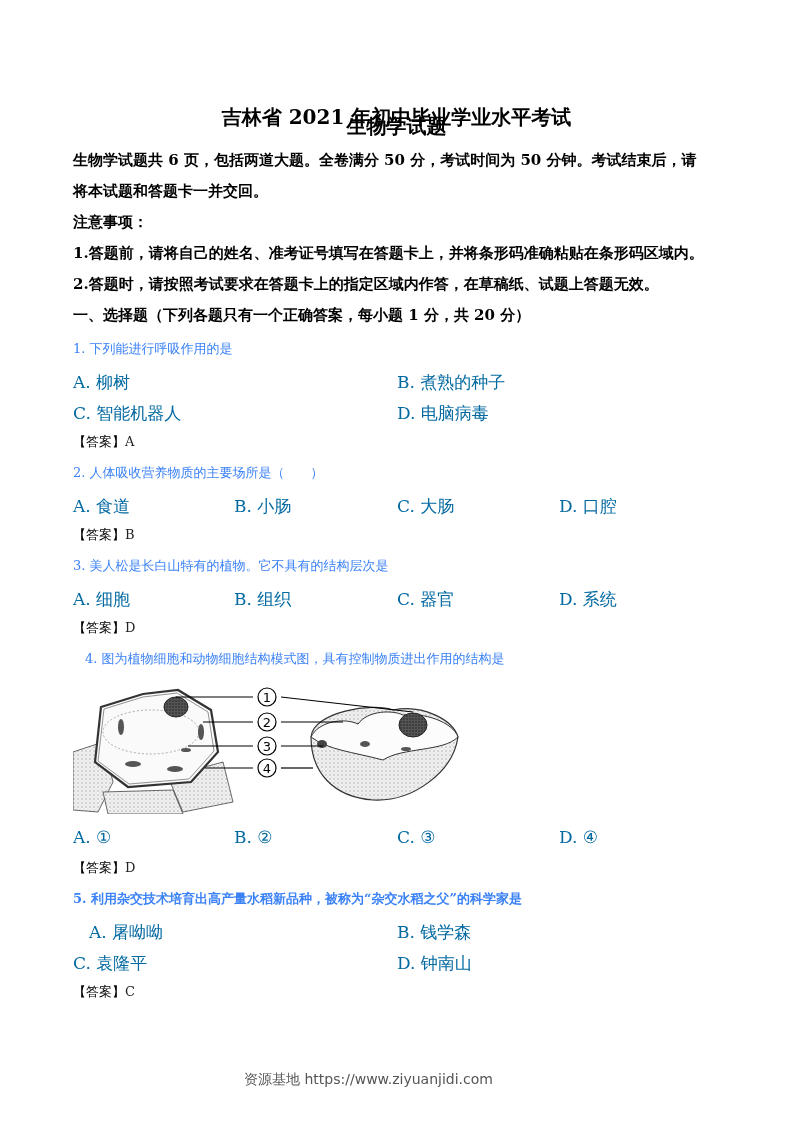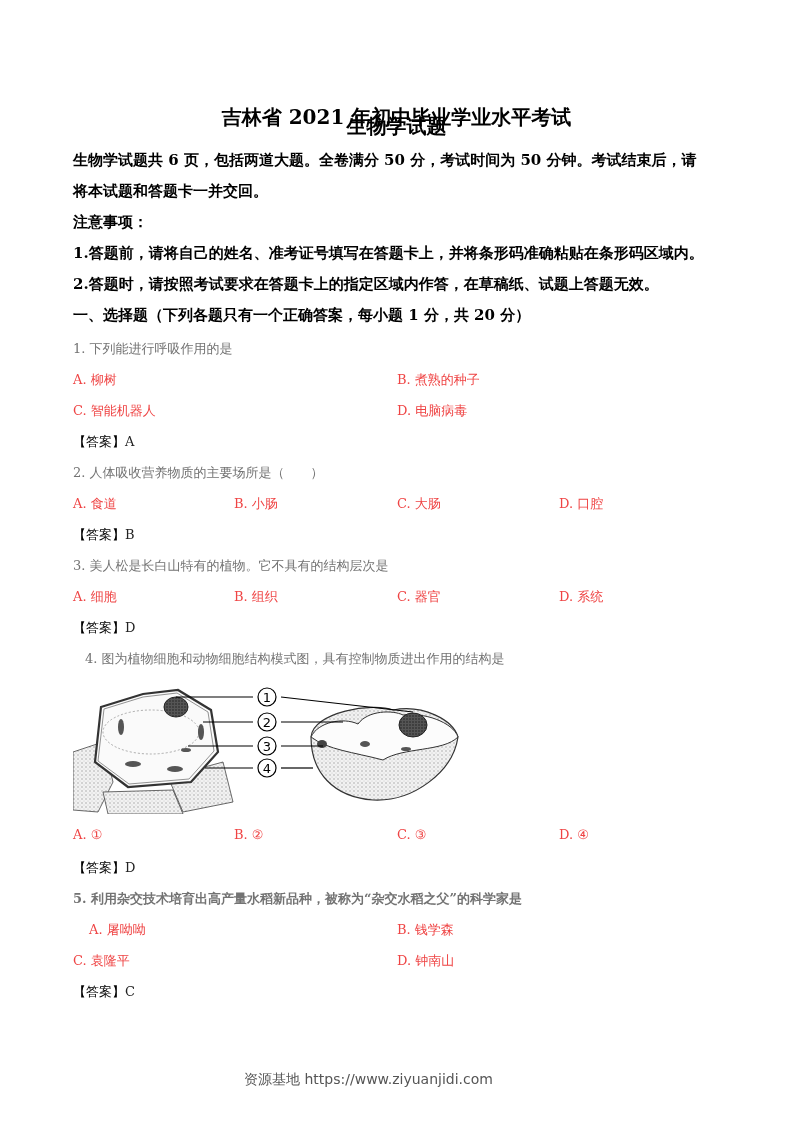--- a/index.html
+++ b/index.html
@@ -1,22 +1,22 @@
 <!DOCTYPE html>
 <html><head>
 <meta charset="utf-8">
 <style>
   html, body { margin:0; padding:0; background:#ffffff; }
   body { width:793px; height:1122px; position:relative; overflow:hidden;
          font-family:"DejaVu Serif","Liberation Serif",serif; color:#111; }
   .abs { position:absolute; white-space:nowrap; }
   .title { left:0; width:793px; text-align:center; font-weight:bold; font-size:20px; color:#000; }
   .bold { font-weight:bold; font-size:15px; color:#000; left:73px; }
-  .q { font-size:13px; left:73px; color:#737373; }
-  .opt { font-size:13px; color:#ef4444; }
+  .q { font-size:13px; left:73px; color:#3b82f6; }
+  .opt { font-size:17px; color:#0369a1; }
   .ans { font-size:13px; left:73px; color:#222; }
   .ans .tag { color:#000000; }
   .footer { left:0; width:737px; text-align:center; font-family:"DejaVu Sans","Liberation Sans",sans-serif;
             font-size:14px; color:#555; }
   .figure { left:73px; top:682px; width:412px; height:132px; }
 </style>
 </head>
 <body>
 
 <div>

